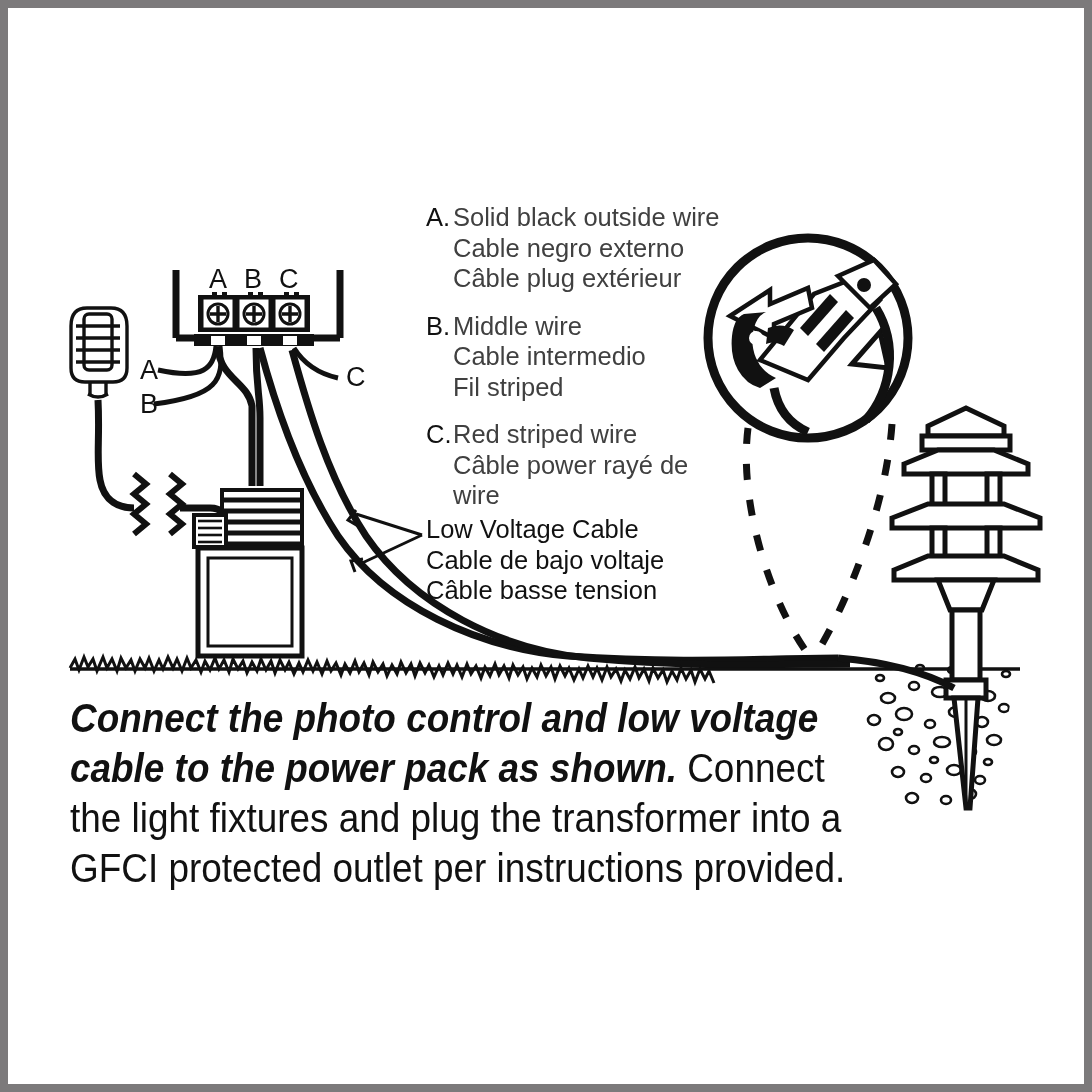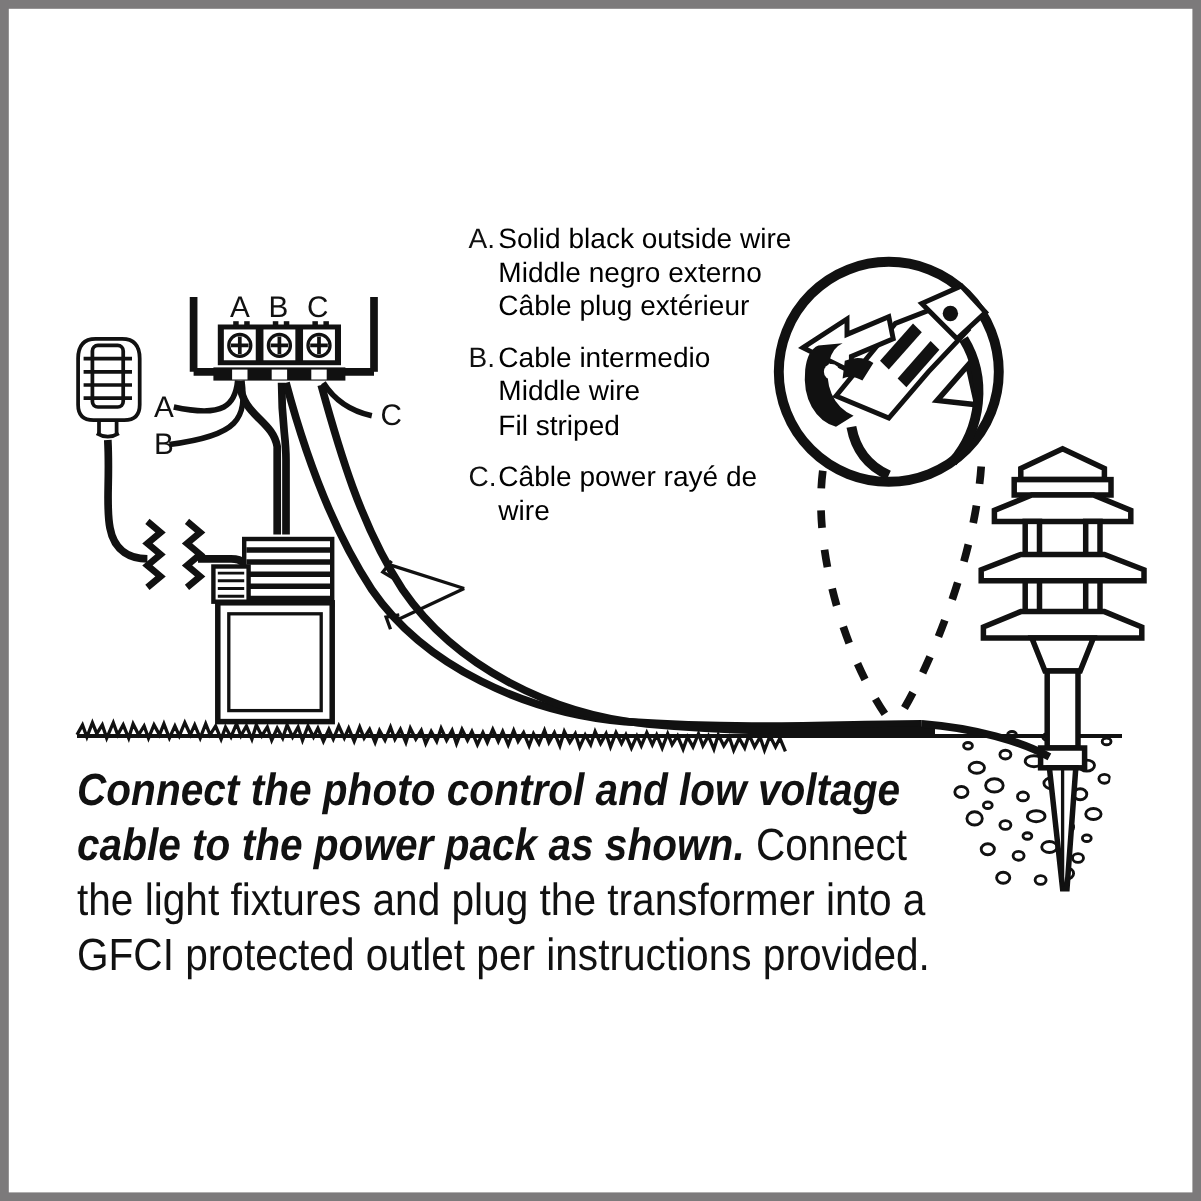--- a/index.html
+++ b/index.html
@@ -8,21 +8,21 @@
   #frame{position:absolute;left:0;top:0;width:1092px;height:1092px;
          background:#7c7a7b;box-sizing:border-box;padding:8px;}
   #canvas{position:relative;width:1076px;height:1076px;background:#ffffff;
           overflow:hidden;}
   svg.art{position:absolute;left:0;top:0;width:1076px;height:1076px;
           display:block;}
   
   .legend{position:absolute;left:418px;top:194px;width:330px;}
   .lg-item{display:flex;margin-bottom:17px;}
   .lg-key{width:27px;flex:none;font-size:25.5px;line-height:30.5px;color:#111;}
-  .lg-lines{font-size:25.5px;line-height:30.5px;color:#000000;}
+  .lg-lines{font-size:25.5px;line-height:30.5px;color:#404040;}
   .lvc{position:absolute;left:418px;top:506px;width:330px;
        font-size:25.5px;line-height:30.5px;color:#111;}
   
   .term-letter{position:absolute;font-size:27px;color:#111;line-height:1;}
   .callout-letter{position:absolute;font-size:27px;color:#111;line-height:1;}
   
   .para{position:absolute;left:62px;top:685px;width:880px;
         font-size:41px;line-height:50px;color:#111;
         font-family:"Liberation Sans Narrow","Liberation Sans",sans-serif;
         transform:scaleX(0.9);transform-origin:0 0;}
@@ -259,40 +259,46 @@
 
   <div class="callout-letter" style="left:132px;top:349px;">A</div>
   <div class="callout-letter" style="left:132px;top:383px;">B</div>
   <div class="callout-letter" style="left:338px;top:356px;">C</div>
 
   <div class="legend">
     <div class="lg-item">
       <div class="lg-key">A.</div>
       <div class="lg-lines">
         <div>Solid black outside wire</div>
-        <div>Middle negro externo</div>
+        <div>Cable negro externo</div>
         <div>Câble plug extérieur</div>
       </div>
     </div>
     <div class="lg-item">
       <div class="lg-key">B.</div>
       <div class="lg-lines">
+        <div>Middle wire</div>
         <div>Cable intermedio</div>
-        <div>Middle wire</div>
         <div>Fil striped</div>
       </div>
     </div>
     <div class="lg-item">
       <div class="lg-key">C.</div>
       <div class="lg-lines">
+        <div>Red striped wire</div>
         <div>Câble power rayé de</div>
         <div>wire</div>
       </div>
     </div>
   </div>
 
+  <div class="lvc">
+    <div>Low Voltage Cable</div>
+    <div>Cable de bajo voltaje</div>
+    <div>Câble basse tension</div>
+  </div>
 
   <div class="para">
     <b>Connect the photo control and low voltage cable to the power pack as shown.</b><span> Connect the light fixtures and plug the transformer into a GFCI protected outlet per instructions provided.</span>
   </div>
 
 </div>
 </div>
 
 </body></html>

